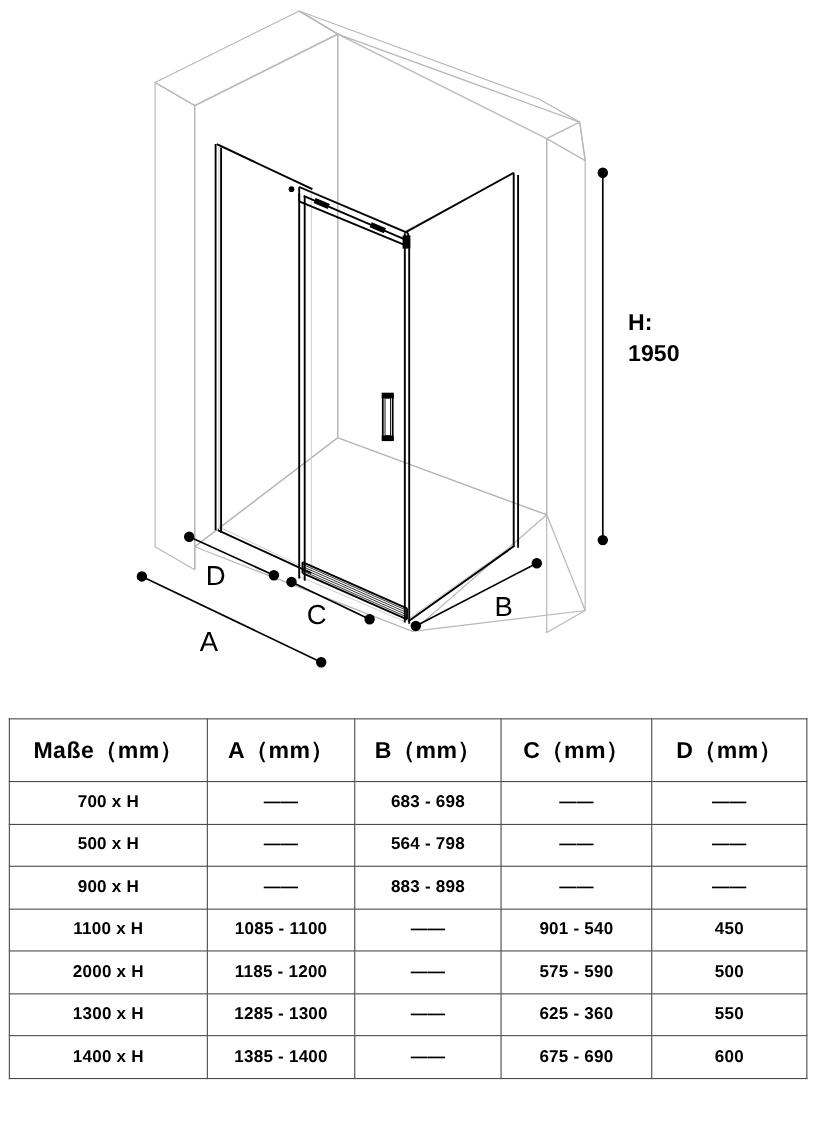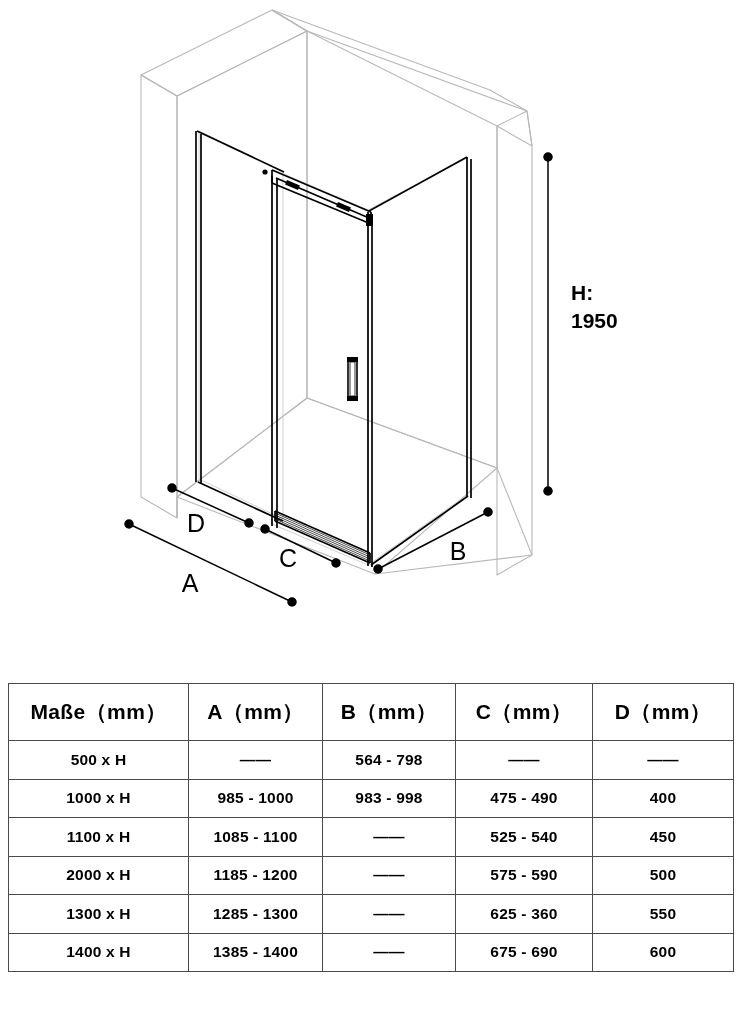--- a/index.html
+++ b/index.html
@@ -42,21 +42,20 @@
     fill: #000000;
     font-family: "Liberation Sans", sans-serif;
   }
 
   
   #spec-table-wrap {
     position: absolute;
     left: 8px;
     top: 653px;
     width: 725px;
-    margin-top: 30px;
   }
   table.spec {
     border-collapse: collapse;
     width: 725px;
     table-layout: fixed;
   }
   table.spec th,
   table.spec td {
     border: 1px solid #4a4a4a;
     text-align: center;
@@ -228,38 +227,45 @@
       <tr>
         <th>Maße（mm）</th>
         <th>A（mm）</th>
         <th>B（mm）</th>
         <th>C（mm）</th>
         <th>D（mm）</th>
       </tr>
     </thead>
     <tbody>
       <tr>
+        <td>700 x H</td>
+        <td>——</td>
+        <td>683 - 698</td>
+        <td>——</td>
+        <td>——</td>
+      </tr>
+      <tr>
         <td>500 x H</td>
         <td>——</td>
         <td>564 - 798</td>
         <td>——</td>
         <td>——</td>
       </tr>
       <tr>
-        <td>1000 x H</td>
-        <td>985 - 1000</td>
-        <td>983 - 998</td>
-        <td>475 - 490</td>
-        <td>400</td>
+        <td>900 x H</td>
+        <td>——</td>
+        <td>883 - 898</td>
+        <td>——</td>
+        <td>——</td>
       </tr>
       <tr>
         <td>1100 x H</td>
         <td>1085 - 1100</td>
         <td>——</td>
-        <td>525 - 540</td>
+        <td>901 - 540</td>
         <td>450</td>
       </tr>
       <tr>
         <td>2000 x H</td>
         <td>1185 - 1200</td>
         <td>——</td>
         <td>575 - 590</td>
         <td>500</td>
       </tr>
       <tr>

